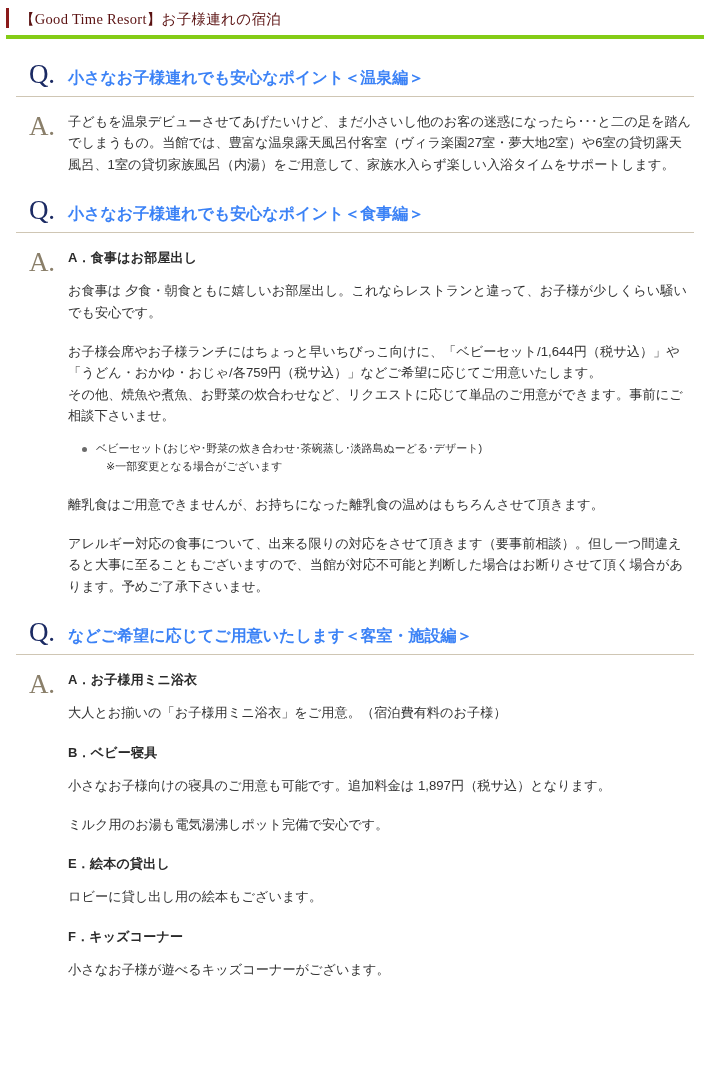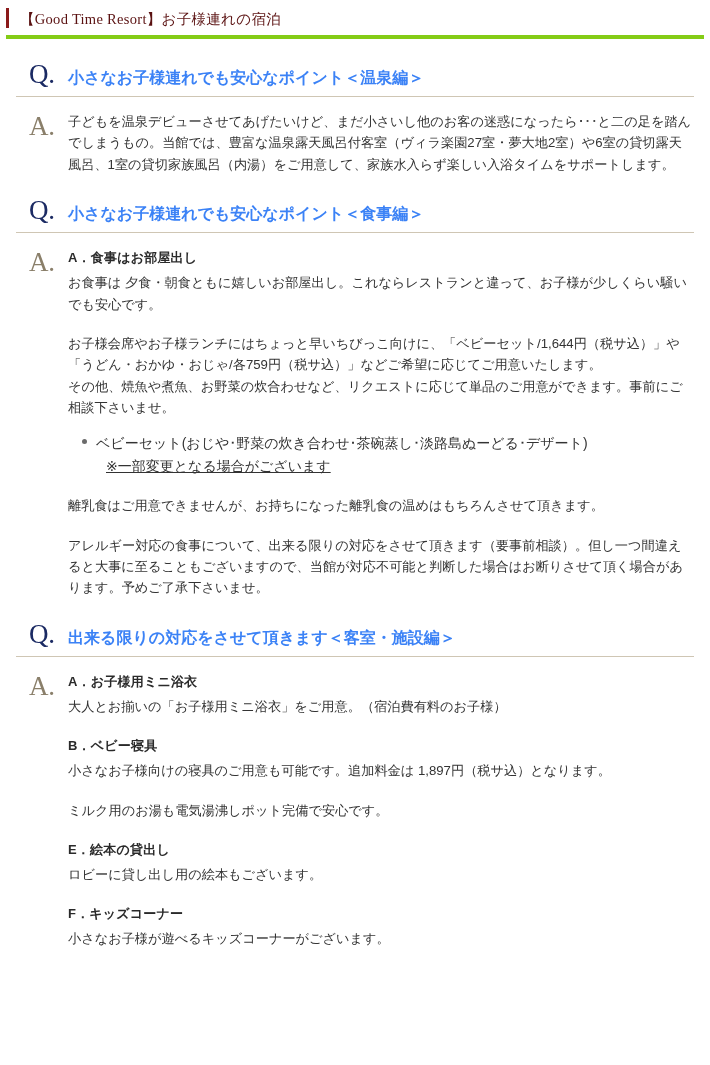--- a/index.html
+++ b/index.html
@@ -92,21 +92,21 @@
   .a-body {
     flex: 1 1 auto;
     font-size: 13.2px;
     line-height: 1.62;
     color: #333333;
   }
   .a-body p {
     margin: 0;
   }
   .a-body p + p {
-    margin-top: 4px;
+    margin-top: 12px;
   }
 
   .sub-head {
     font-size: 13px;
     font-weight: bold;
     color: #2a2a2a;
     margin: 0 0 1px 0;
     letter-spacing: 0.2px;
   }
   .sub-sec {
@@ -121,39 +121,38 @@
     color: #333333;
     margin: 0;
   }
 
   ul.bullets {
     list-style: none;
     margin: 14px 0 0 0;
     padding: 0 0 0 14px;
   }
   ul.bullets li {
-    font-size: 14px;
+    font-size: 11px;
     line-height: 1.6;
     color: #333333;
     position: relative;
     padding-left: 14px;
   }
   ul.bullets li .dot {
     position: absolute;
     left: 0;
     top: 7px;
     width: 5px;
     height: 5px;
     border-radius: 50%;
     background: #6b6b6b;
   }
   ul.bullets li .note {
     display: block;
     padding-left: 10px;
-    text-decoration: underline;
   }
 </style>
 </head>
 <body>
 
 <div class="page">
 
   <div class="page-header">
     <span class="header-bar"></span>
     <span class="header-title">【Good Time Resort】お子様連れの宿泊</span>
@@ -205,21 +204,21 @@
 
         <div class="sub-sec">
           <p class="sub-body">アレルギー対応の食事について、出来る限りの対応をさせて頂きます（要事前相談）。但し一つ間違えると大事に至ることもございますので、当館が対応不可能と判断した場合はお断りさせて頂く場合があります。予めご了承下さいませ。</p>
         </div>
 
       </div>
     </div>
 
     <div class="q-block">
       <div class="q-mark">Q.</div>
-      <div class="q-text">出来る限りの対応をさせて頂きます＜客室・施設編＞</div>
+      <div class="q-text">などご希望に応じてご用意いたします＜客室・施設編＞</div>
     </div>
 
     <div class="a-block">
       <div class="a-mark">A.</div>
       <div class="a-body">
 
         <div class="sub-sec first">
           <p class="sub-head">A．お子様用ミニ浴衣</p>
           <p class="sub-body">大人とお揃いの「お子様用ミニ浴衣」をご用意。（宿泊費有料のお子様）</p>
         </div>

